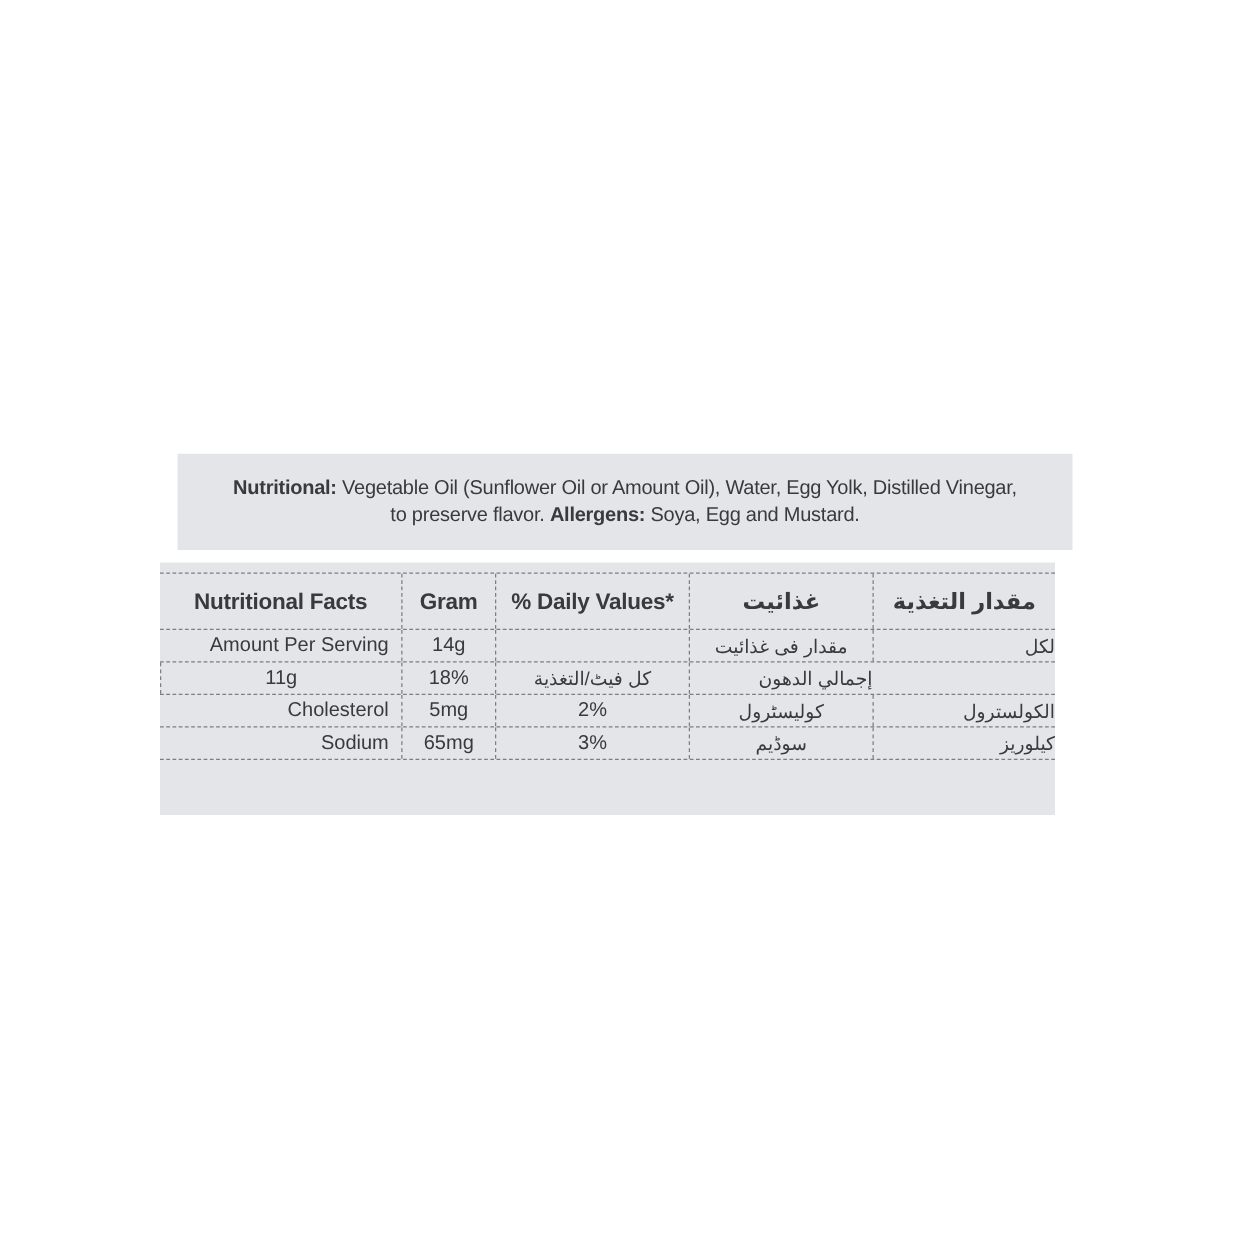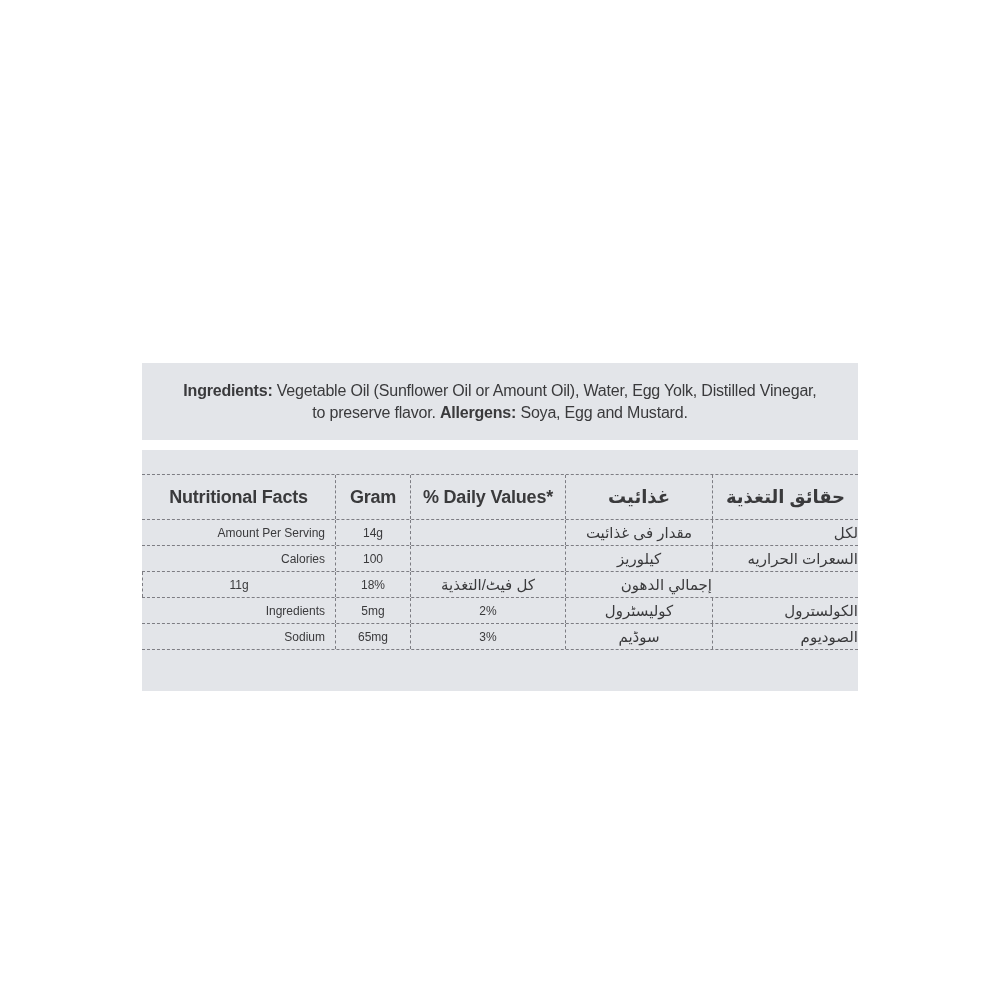--- a/index.html
+++ b/index.html
@@ -39,28 +39,28 @@
     text-align: center;
     font-size: 16px;
     line-height: 22px;
     letter-spacing: -0.2px;
   }
   .ing-bold { font-weight: 700; }
 
   
   .nutri-block {
     position: absolute;
-    left: 142px;
+    left: 128px;
     top: 450px;
     width: 716px;
-    height: 241px;
+    height: 202px;
     background: #e3e5e9;
     color: #3a3a3c;
     box-sizing: border-box;
-    padding-top: 24px;
+    padding-top: 8px;
     overflow: hidden;
   }
   .t-row {
     display: grid;
     grid-template-columns: 193px 75px 155px 147px 146px;
     border-top: 1px dashed #7d7d83;
   }
   .t-row:last-child { border-bottom: 1px dashed #7d7d83; }
   .t-row.header-row { height: 44px; }
   .t-row.data-row  { height: 25px; }
@@ -76,88 +76,81 @@
   .cell.v-sep { border-left: 1px dashed #7d7d83; }
 
   .header-row .cell {
     font-weight: 700;
     font-size: 18px;
     letter-spacing: -0.2px;
   }
   .header-row .cell.ar-cell,
   .header-row .cell.ur-cell { font-size: 18px; }
 
-  .data-row .cell { font-size: 12px; }
+  .data-row .cell { font-size: 16px; }
   .data-row .cell.ur-cell,
   .data-row .cell.ar-cell { font-size: 15px; }
 
   .en-cell { justify-content: flex-end; text-align: right; padding-right: 10px; }
   .header-row .en-cell { justify-content: center; text-align: center; padding-right: 0; }
   .gram-cell, .dv-cell { justify-content: center; text-align: center; }
   .ur-cell { justify-content: center; text-align: center; direction: rtl; }
   .ar-cell { justify-content: flex-start; text-align: left; direction: rtl; padding-left: 8px; }
   .header-row .ar-cell { justify-content: center; padding-left: 0; }
 </style>
 </head>
 <body>
 
 <div class="page">
 
   <div class="ingredients-block">
     <div class="ing-line">
-      <span class="ing-bold">Ingredients:</span><span> Vegetable Oil (Sunflower Oil or Amount Oil), Water, Egg Yolk, Distilled Vinegar,</span>
+      <span class="ing-bold">Nutritional:</span><span> Vegetable Oil (Sunflower Oil or Amount Oil), Water, Egg Yolk, Distilled Vinegar,</span>
     </div>
     <div class="ing-line">
       <span>to preserve flavor. </span><span class="ing-bold">Allergens:</span><span> Soya, Egg and Mustard.</span>
     </div>
   </div>
 
   <div class="nutri-block">
 
     <div class="t-row header-row">
       <div class="cell en-cell">Nutritional Facts</div>
       <div class="cell gram-cell v-sep">Gram</div>
       <div class="cell dv-cell v-sep">% Daily Values*</div>
       <div class="cell ur-cell v-sep">غذائیت</div>
-      <div class="cell ar-cell v-sep">حقائق التغذية</div>
+      <div class="cell ar-cell v-sep">مقدار التغذية</div>
     </div>
 
     <div class="t-row data-row">
       <div class="cell en-cell">Amount Per Serving</div>
       <div class="cell gram-cell v-sep">14g</div>
       <div class="cell dv-cell v-sep"></div>
       <div class="cell ur-cell v-sep">مقدار فی غذائیت</div>
       <div class="cell ar-cell v-sep">لكل</div>
     </div>
 
-    <div class="t-row data-row">
-      <div class="cell en-cell">Calories</div>
-      <div class="cell gram-cell v-sep">100</div>
-      <div class="cell dv-cell v-sep"></div>
-      <div class="cell ur-cell v-sep">کیلوریز</div>
-      <div class="cell ar-cell v-sep">السعرات الحراريه</div>
-    </div>
 
     <div class="t-row data-row">
       <div class="cell gram-cell v-sep">11g</div>
       <div class="cell dv-cell v-sep">18%</div>
       <div class="cell ur-cell v-sep">کل فیٹ/التغذية</div>
       <div class="cell ar-cell v-sep">إجمالي الدهون</div>
     </div>
 
     <div class="t-row data-row">
-      <div class="cell en-cell">Ingredients</div>
+      <div class="cell en-cell">Cholesterol</div>
       <div class="cell gram-cell v-sep">5mg</div>
       <div class="cell dv-cell v-sep">2%</div>
       <div class="cell ur-cell v-sep">کولیسٹرول</div>
       <div class="cell ar-cell v-sep">الكولسترول</div>
     </div>
 
     <div class="t-row data-row">
       <div class="cell en-cell">Sodium</div>
       <div class="cell gram-cell v-sep">65mg</div>
       <div class="cell dv-cell v-sep">3%</div>
       <div class="cell ur-cell v-sep">سوڈیم</div>
-      <div class="cell ar-cell v-sep">الصوديوم</div>
+      <div class="cell ar-cell v-sep">کیلوریز</div>
     </div>
 
   </div>
 </div>
 
 </body></html>

